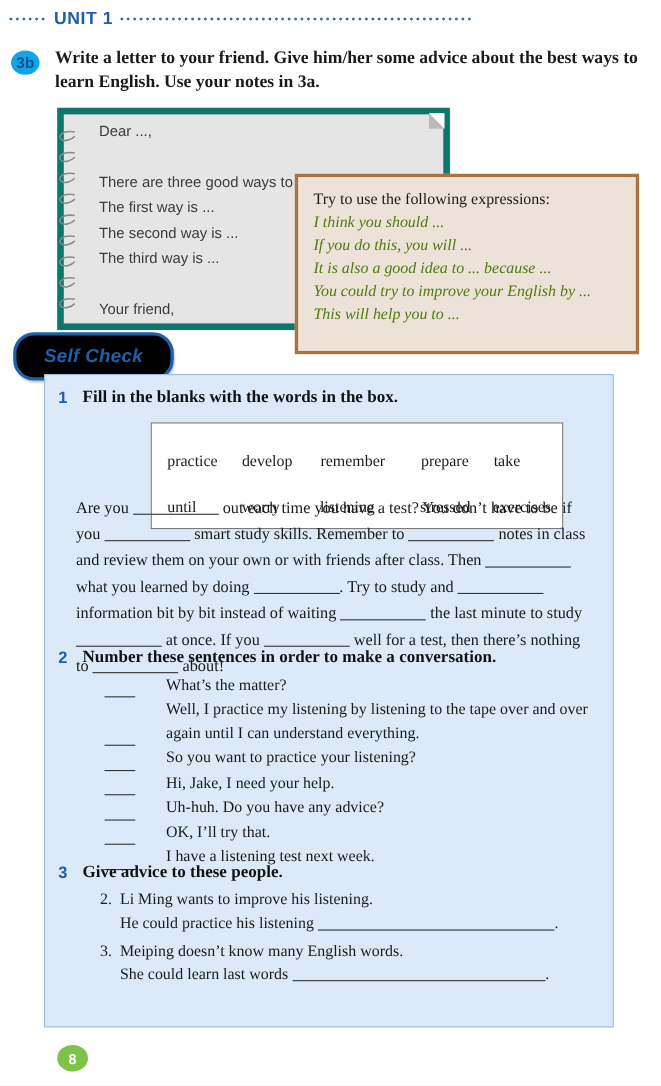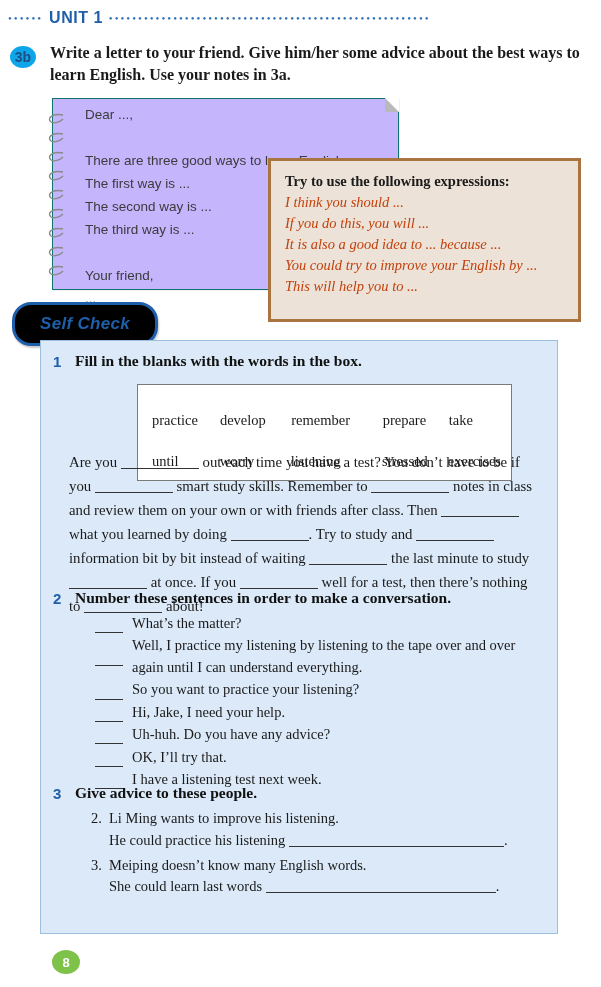--- a/index.html
+++ b/index.html
@@ -84,22 +84,22 @@
     width: 540px;
   }
 
   
   .notepad {
     position: absolute;
     top: 98px;
     left: 52px;
     width: 345px;
     height: 190px;
-    border: 1px solid #0f766e;
-    background: #c4b5fd;
+    border: 6px solid #0f766e;
+    background: #e5e5e5;
     box-shadow: 1px 1px 0 rgba(0,0,0,0.06);
   }
   .notepad::after {
     content: "";
     position: absolute;
     right: -1px;
     top: -1px;
     border-width: 0 14px 14px 0;
     border-style: solid;
     border-color: #ffffff #ffffff #b9b9b9 #b9b9b9;
@@ -139,27 +139,26 @@
     height: 164px;
     background: #ede2d8;
     border: 3px solid #a9743f;
     box-sizing: border-box;
     padding: 10px 12px 8px 14px;
   }
   .expr-title {
     font-size: 14.5px;
     line-height: 1.45;
     color: #1a1a1a;
-    font-weight: bold;
   }
   .expr-item {
     font-size: 14.5px;
     font-style: italic;
     line-height: 1.45;
-    color: #c2410c;
+    color: #4d7c0f;
   }
 
   
   .selfcheck {
     position: absolute;
     top: 302px;
     left: 12px;
     width: 140px;
     height: 38px;
     border-radius: 19px;
@@ -252,22 +251,23 @@
   .convo {
     position: absolute;
     left: 54px;
     top: 272px;
     width: 452px;
     font-size: 14.5px;
     line-height: 1.48;
   }
   .convo-row {
     display: flex;
-    align-items: center;
+    align-items: flex-end;
     margin-bottom: 1px;
+    gap: 19px;
   }
   .convo-blank {
     display: inline-block;
     border-bottom: 1px solid #333;
     width: 28px;
     height: 15px;
     margin-right: 9px;
     margin-top: 3px;
     flex: 0 0 auto;
   }

